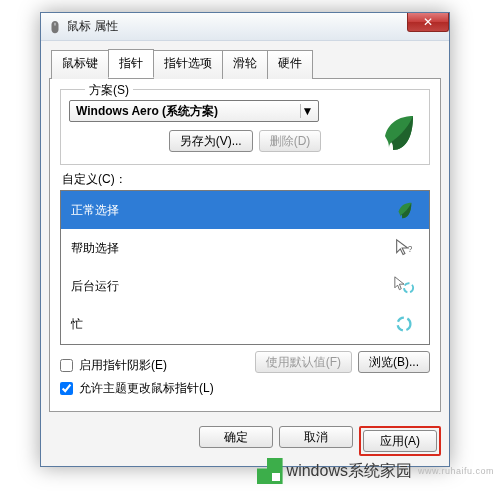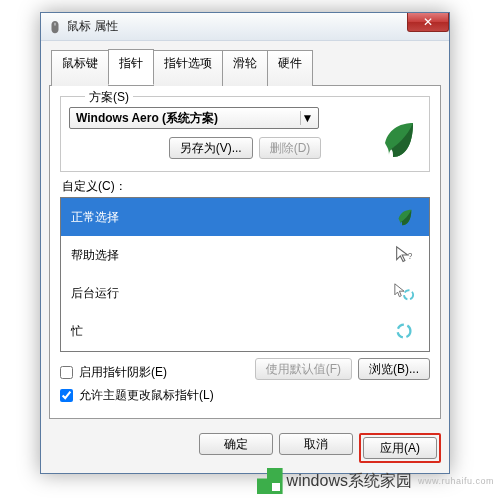--- a/index.html
+++ b/index.html
@@ -52,21 +52,21 @@
   }
   .body {
     background: #f4f4f4;
     padding: 8px 8px 6px 8px;
   }
   .tabs {
     display: flex;
     margin-left: 2px;
   }
   .tab {
-    padding: 4px 10px 12px;
+    padding: 4px 10px 5px;
     border: 1px solid #9a9a9a;
     border-bottom: none;
     background: linear-gradient(to bottom, #fff, #f0f0f0);
     font-size: 12px;
     margin-right: -1px;
     position: relative;
     top: 1px;
     cursor: pointer;
     text-align: right;
   }
@@ -170,21 +170,21 @@
     background: #f4f4f4;
   }
   .dialog-btns .btn { min-width: 74px; }
   .apply-highlight {
     border: 2px solid #d92a1c;
     padding: 2px;
     border-radius: 2px;
   }
   .watermark {
     position: absolute;
-    right: 6px; bottom: 6px;
+    right: 6px; bottom: 16px;
     display: flex; align-items: center;
     font-size: 16px;
     font-family: Arial, sans-serif;
     color: #3a3a3a;
   }
   .watermark .logo {
     width: 26px; height: 26px; margin-right: 4px;
     background: #3cae4a;
     clip-path: polygon(0 40%, 40% 40%, 40% 0, 100% 0, 100% 100%, 0 100%);
     position: relative;

